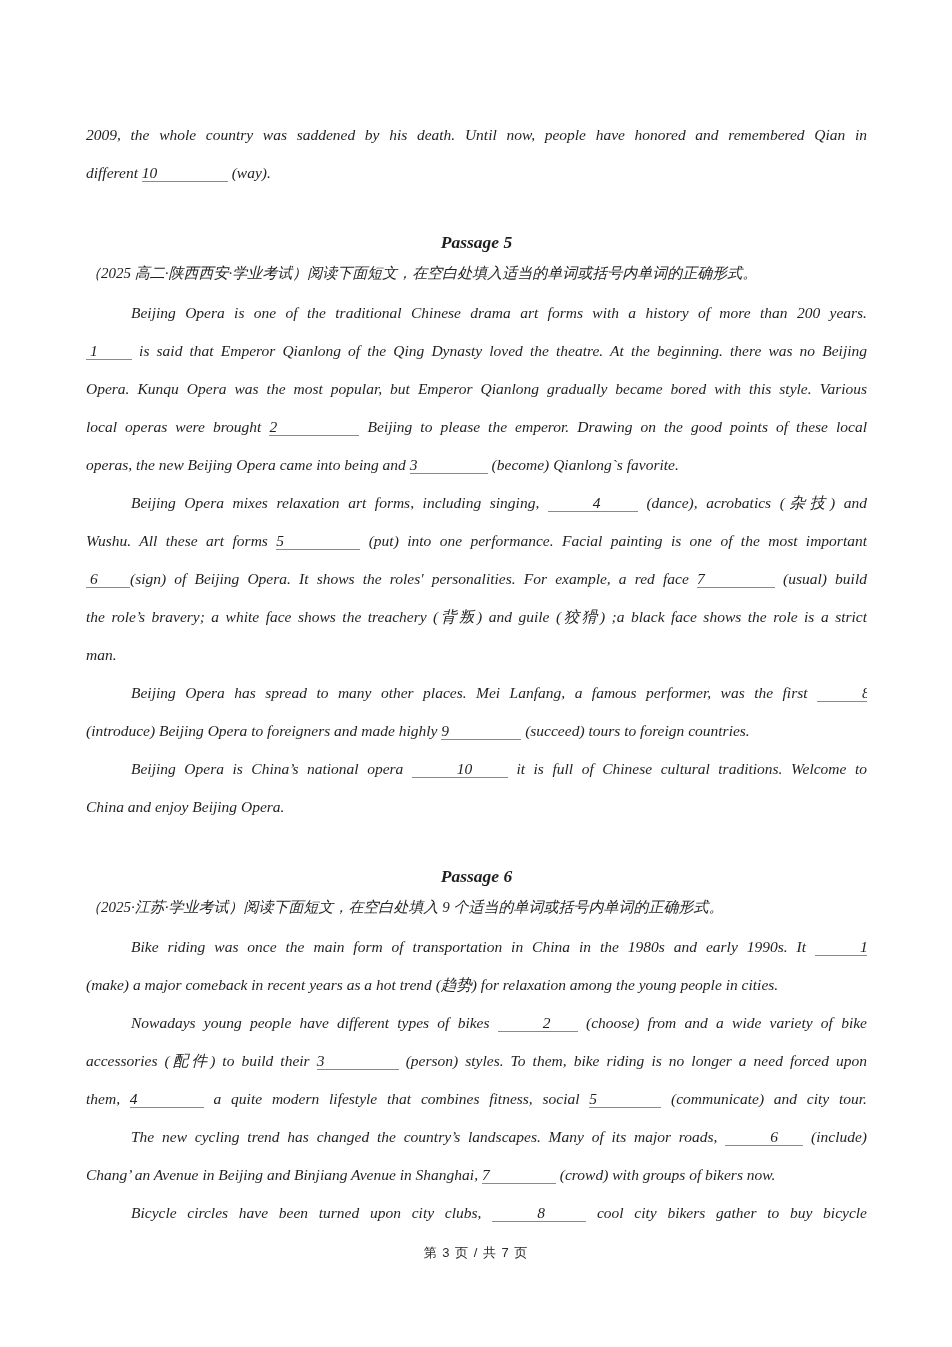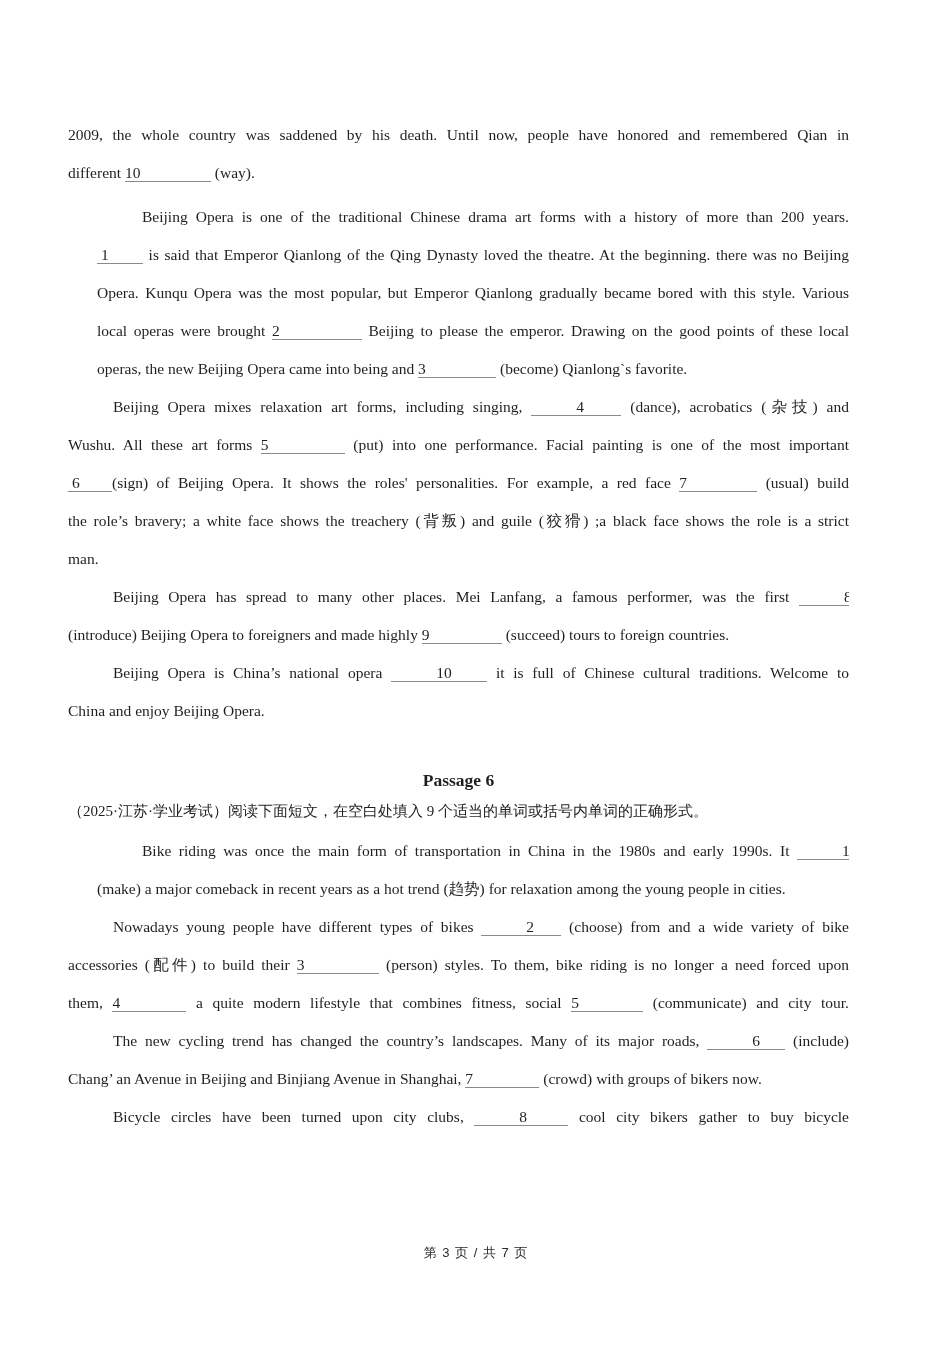--- a/index.html
+++ b/index.html
@@ -1,27 +1,27 @@
 <!DOCTYPE html>
 <html><head>
 <meta charset="utf-8">
 <style>
   html,body{margin:0;padding:0;background:#ffffff;}
   .page{
     position:relative;width:952px;height:1347px;background:#ffffff;overflow:hidden;
     font-family:"Liberation Serif","DejaVu Serif",serif;color:#1f1f1f;
   }
-  .content{position:absolute;top:116px;left:68px;width:781px;}
+  .content{position:absolute;top:116px;left:86px;width:781px;font-style:italic;}
   .line{height:38px;line-height:38px;font-size:15.5px;overflow:hidden;}
   .j{text-align:justify;text-align-last:justify;}
   .ind{text-indent:45px;}
   .heading{margin-top:34px;height:32px;line-height:32px;text-align:center;font-weight:bold;font-size:17.5px;}
   .source{height:30px;line-height:30px;font-size:15px;}
   .para{margin:0;}
-  .para-first{margin-top:6px;margin-left:29px;}
+  .para-first{margin-top:6px;}
   .blank{
     display:inline-block;box-sizing:border-box;
     border-bottom:1px solid #8a8a8a;height:19px;line-height:19px;
     vertical-align:baseline;font-size:15.5px;
   }
   .blank.left{text-align:left;padding-left:4px;}
   .blank.right{text-align:right;padding-right:3px;}
   .footer{
     position:absolute;top:1234px;left:0;width:952px;height:38px;line-height:38px;
     text-align:center;font-size:13px;color:#2a2a2a;letter-spacing:1px;
@@ -30,20 +30,22 @@
 </style>
 </head>
 <body>
 
 <div class="page">
   <div class="content" id="content">
       <div class="para">
         <div class="line j"><span class="t">2009, the whole country was saddened by his death. Until now, people have honored and remembered Qian in</span></div>
         <div class="line"><span class="t">different </span><span class="blank" style="width: 86px;">10</span><span class="t"> (way).</span></div>
       </div>
+      <div class="heading">Passage 5</div>
+      <div class="source">（2025 高二·陕西西安·学业考试）阅读下面短文，在空白处填入适当的单词或括号内单词的正确形式。</div>
       <div class="para para-first">
         <div class="line j ind"><span class="t">Beijing Opera is one of the traditional Chinese drama art forms with a history of more than 200 years.</span></div>
         <div class="line j"><span class="blank left" style="width: 46px;">1</span><span class="t"> is said that Emperor Qianlong of the Qing Dynasty loved the theatre. At the beginning. there was no Beijing</span></div>
         <div class="line j"><span class="t">Opera. Kunqu Opera was the most popular, but Emperor Qianlong gradually became bored with this style. Various</span></div>
         <div class="line j"><span class="t">local operas were brought </span><span class="blank" style="width: 90px;">2</span><span class="t"> Beijing to please the emperor. Drawing on the good points of these local</span></div>
         <div class="line"><span class="t">operas, the new Beijing Opera came into being and </span><span class="blank" style="width: 78px;">3</span><span class="t"> (become) Qianlong`s favorite.</span></div>
       </div>
       <div class="para">
         <div class="line j ind"><span class="t">Beijing Opera mixes relaxation art forms, including singing, </span><span class="blank" style="width: 90px;">4</span><span class="t"> (dance), acrobatics (杂技) and</span></div>
         <div class="line j"><span class="t">Wushu. All these art forms </span><span class="blank" style="width: 84px;">5</span><span class="t"> (put) into one performance. Facial painting is one of the most important</span></div>

